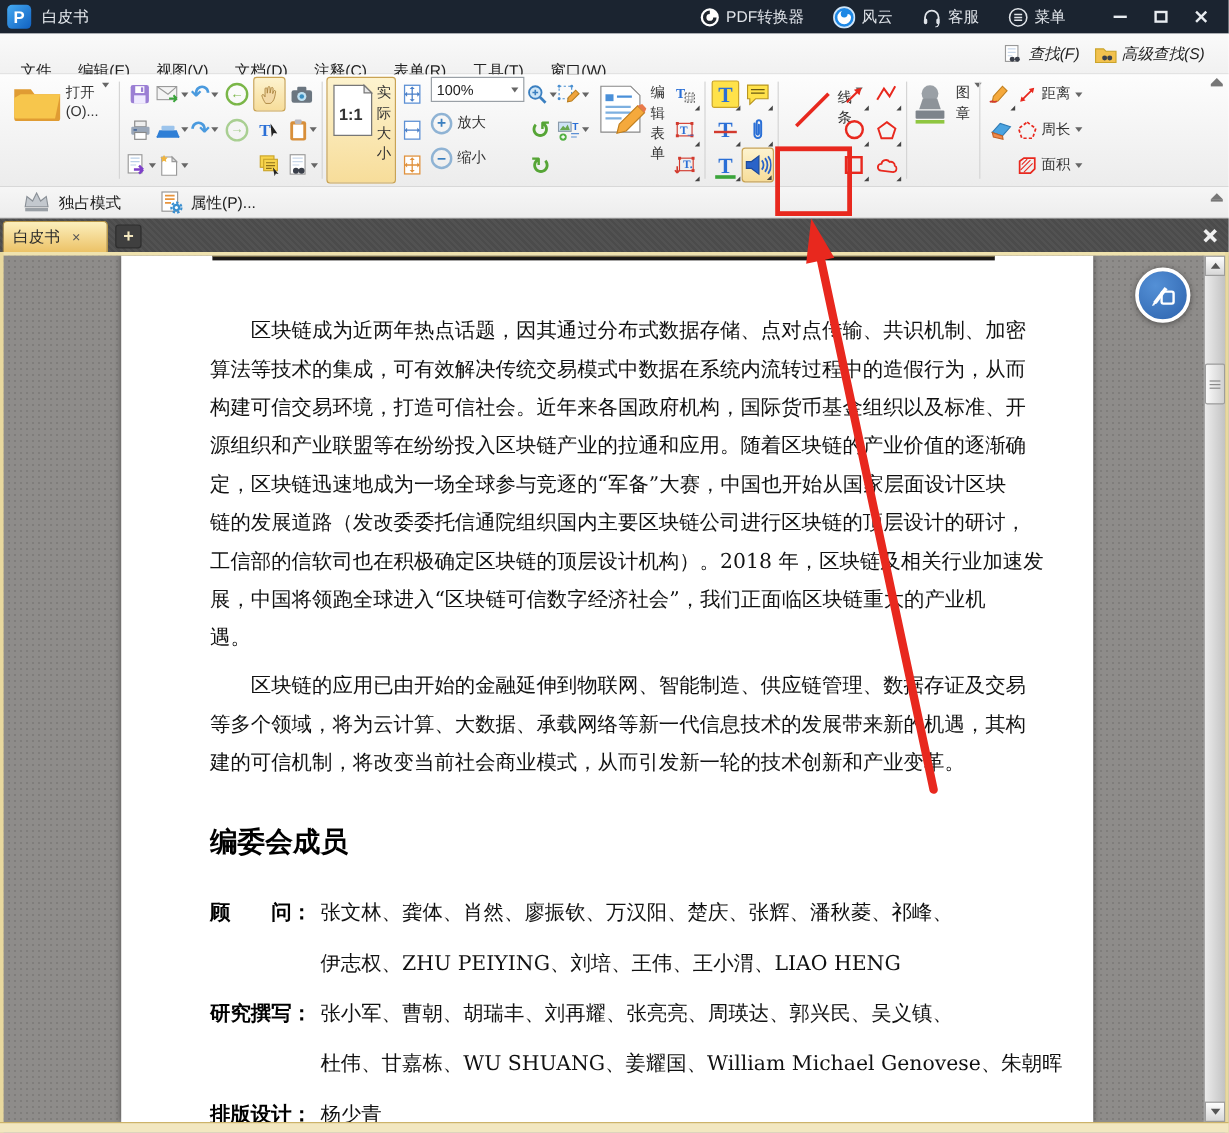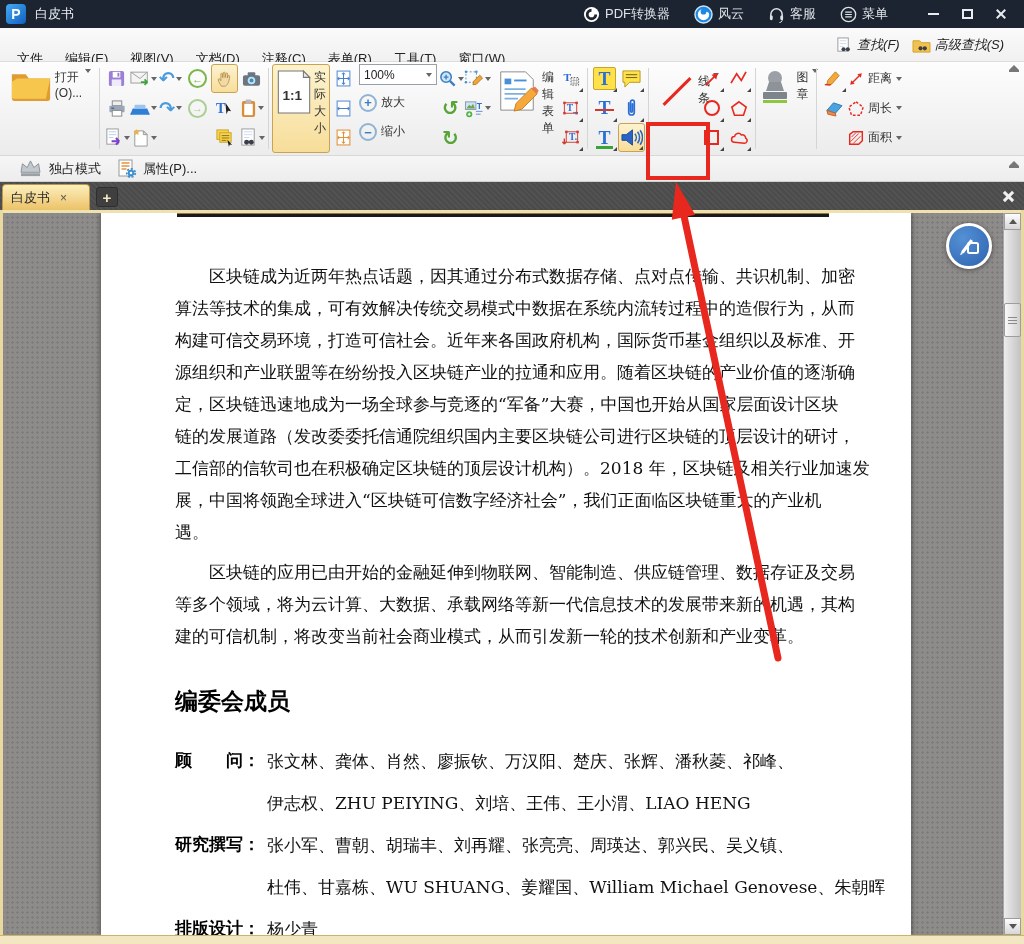--- a/index.html
+++ b/index.html
@@ -51,21 +51,21 @@
   .redline { width:30px; height:3px; background:#e8281e; transform:rotate(-45deg); }
   .redcirc { width:16px; height:16px; border:2px solid #e8281e; border-radius:50%; }
   .redsq { width:15px; height:15px; border:2px solid #e8281e; }
   .lbl { font-size:12px; color:#333; }
   .mrow { display:flex; align-items:center; gap:3px; height:29px; font-size:12px; color:#333; }
   .collapse-top { position:absolute; right:4px; top:2px; width:12px; }
   .chev { width:0;height:0;border-left:5px solid transparent;border-right:5px solid transparent;border-bottom:5px solid #777; margin:1px auto 0; }
   .chevbar { width:10px; height:2px; background:#777; margin:0 auto; }
 
   
-  .modebar { height:26px; background:linear-gradient(#f6f6f6,#ededed); border-bottom:1px solid #cfcfcf; display:flex; align-items:center; padding:0 14px; gap:8px; position:relative; color:#222; }
+  .modebar { height:26px; background:linear-gradient(#f6f6f6,#ededed); border-bottom:1px solid #cfcfcf; display:flex; align-items:center; padding:0 14px; gap:24px; position:relative; color:#222; }
   .modeitem { display:flex; align-items:center; gap:6px; font-size:13px; padding:2px 4px; }
   .modebar .collapse-top { top:4px; }
 
   
   .tabbar { height:28px; background:#4b4b4b; background-image:repeating-linear-gradient(45deg,rgba(255,255,255,.04) 0 2px,transparent 2px 4px); display:flex; align-items:flex-end; position:relative; }
   .tab-active { height:26px; margin-left:2px; min-width:88px; background:linear-gradient(#fcefbd,#ecc267); border-radius:4px 4px 0 0; border:1px solid #b9984a; border-bottom:none; display:flex; align-items:center; padding:0 8px; gap:10px; font-size:13px; color:#2b2b2b; }
   .tab-x { font-size:12px; color:#555; line-height:1; }
   .tab-plus { width:22px; height:20px; margin:0 0 3px 6px; background:#3f3f3f; border:1px solid #2e2e2e; border-radius:3px; color:#f5e9c0; font-weight:bold; font-size:15px; display:flex; align-items:center; justify-content:center; line-height:1; }
   .doc-close { position:absolute; right:5px; top:4px; width:22px; height:20px; display:flex; align-items:center; justify-content:center; }
   .doc-close .ic-x::before,.doc-close .ic-x::after { background:#f0f0f0; height:13px; width:3px; }

